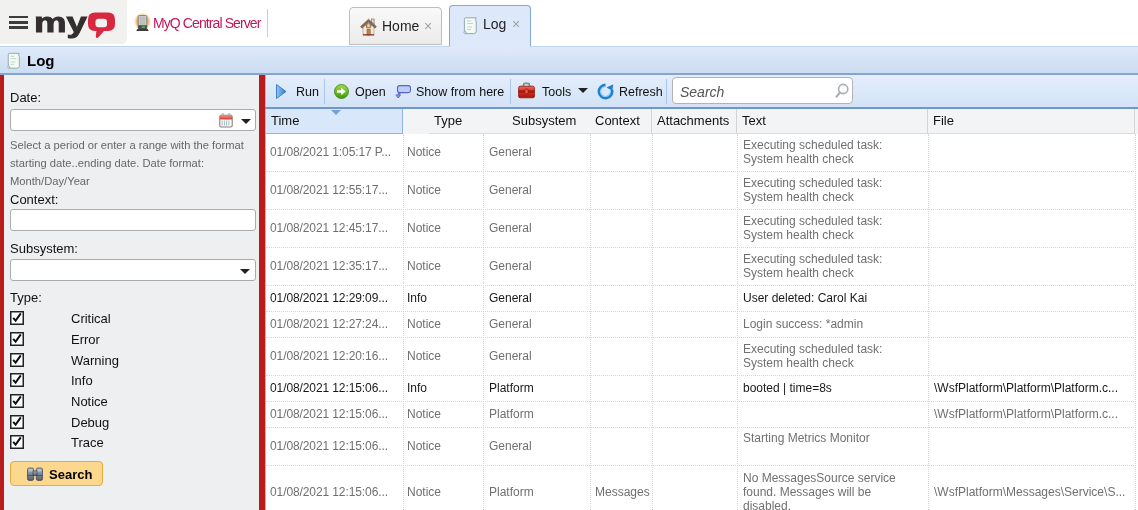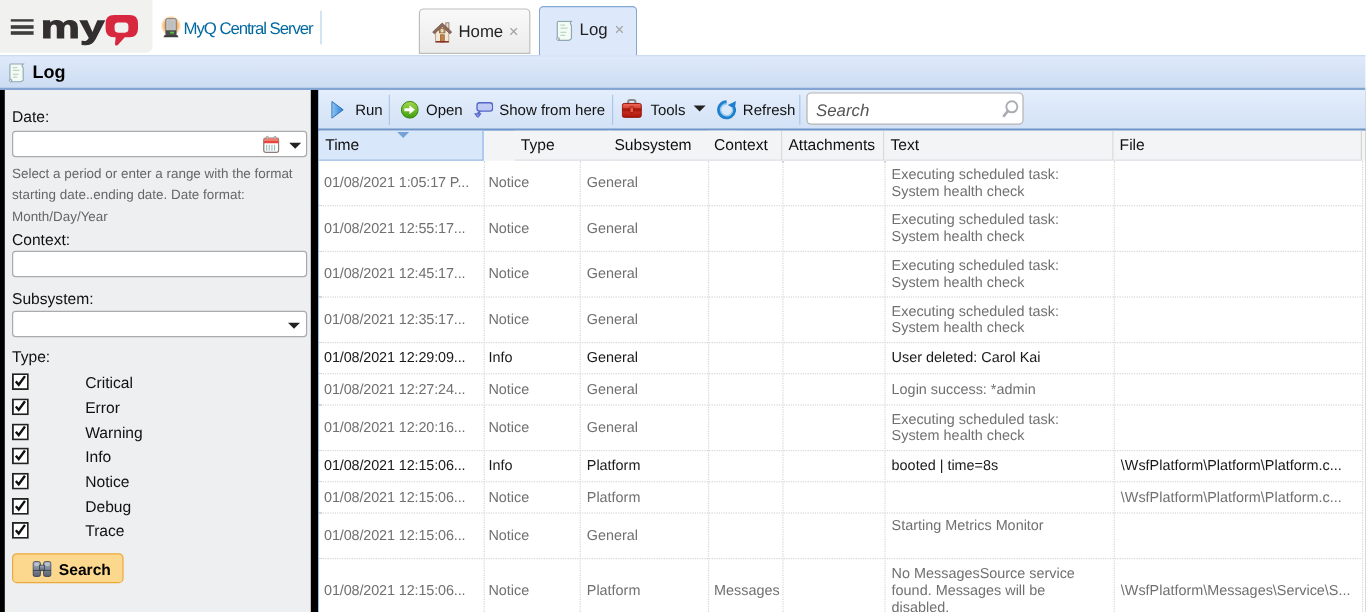--- a/index.html
+++ b/index.html
@@ -7,40 +7,40 @@
   font-family:"Liberation Sans", sans-serif; }
 #page { position:relative; width:1138px; height:510px; }
 .abs { position:absolute; }
 
 
 #topbar { position:absolute; left:0; top:0; width:1007px; height:46px; background:#fff; }
 #logoblock { position:absolute; left:0; top:0; width:127px; height:44px;
   background:#f1f1ef; border-radius:0 0 5px 0; }
 #burger { position:absolute; left:9px; top:16px; width:19px; height:14px; }
 #burger div { height:2.4px; background:#3d3d3d; margin-bottom:2.8px; }
-#srvlabel { position:absolute; left:153px; top:15px; font-size:14px; letter-spacing:-0.9px; color:#0369a1; }
+#srvlabel { position:absolute; left:153px; top:15px; font-size:14px; letter-spacing:-0.9px; color:#be185d; }
 #hsep { position:absolute; left:267px; top:9px; width:1px; height:28px; background:#b9d2ec; }
 
 
 .tab { position:absolute; border-radius:4px 4px 0 0; font-size:14px; color:#222; }
 #tab-home { left:349px; top:7px; width:93px; height:38px;
   background:linear-gradient(#f9f9f9,#ebebeb); border:1px solid #bdbdbd; }
 #tab-log { left:449px; top:5px; width:82px; height:41px;
   background:#dde8fa; border:1px solid #84a8d5; border-bottom:none; }
 .tab .tx { position:absolute; top:10px; }
 .tab .cl { position:absolute; top:10px; color:#a2a2a2; font-size:14px; }
 
 
 #titlebar { position:absolute; left:0; top:46px; width:1138px; height:29px;
   background:linear-gradient(#dfeafa,#ccdcf2); border-top:1px solid #bdd3ef;
   border-bottom:2px solid #84a4d4; }
 #titlebar .t { position:absolute; left:27px; top:5px; font-size:15px; font-weight:bold; color:#000; }
 
 
-#content { position:absolute; left:0; top:75px; width:1138px; height:435px; background:#000000; }
+#content { position:absolute; left:0; top:75px; width:1138px; height:435px; background:#b91c1c; }
 #sidebar { position:absolute; left:4px; top:0; width:255px; height:435px; background:#edeff1; }
 #main { position:absolute; left:265px; top:0; width:873px; height:435px; background:#fff; border-left:1px solid #9dbce2; }
 
 
 .lbl { position:absolute; left:6px; font-size:13px; color:#111; }
 .inp { position:absolute; left:6px; width:246px; height:22px; background:#fff;
   border:1px solid #ababab; border-radius:3px; }
 .help { position:absolute; left:6px; width:258px; font-size:11.2px; color:#666; line-height:18px; }
 .cb { position:absolute; left:6px; width:14px; height:14px; }
 .cblbl { position:absolute; left:27px; font-size:13px; color:#111;margin-left:40px; }

